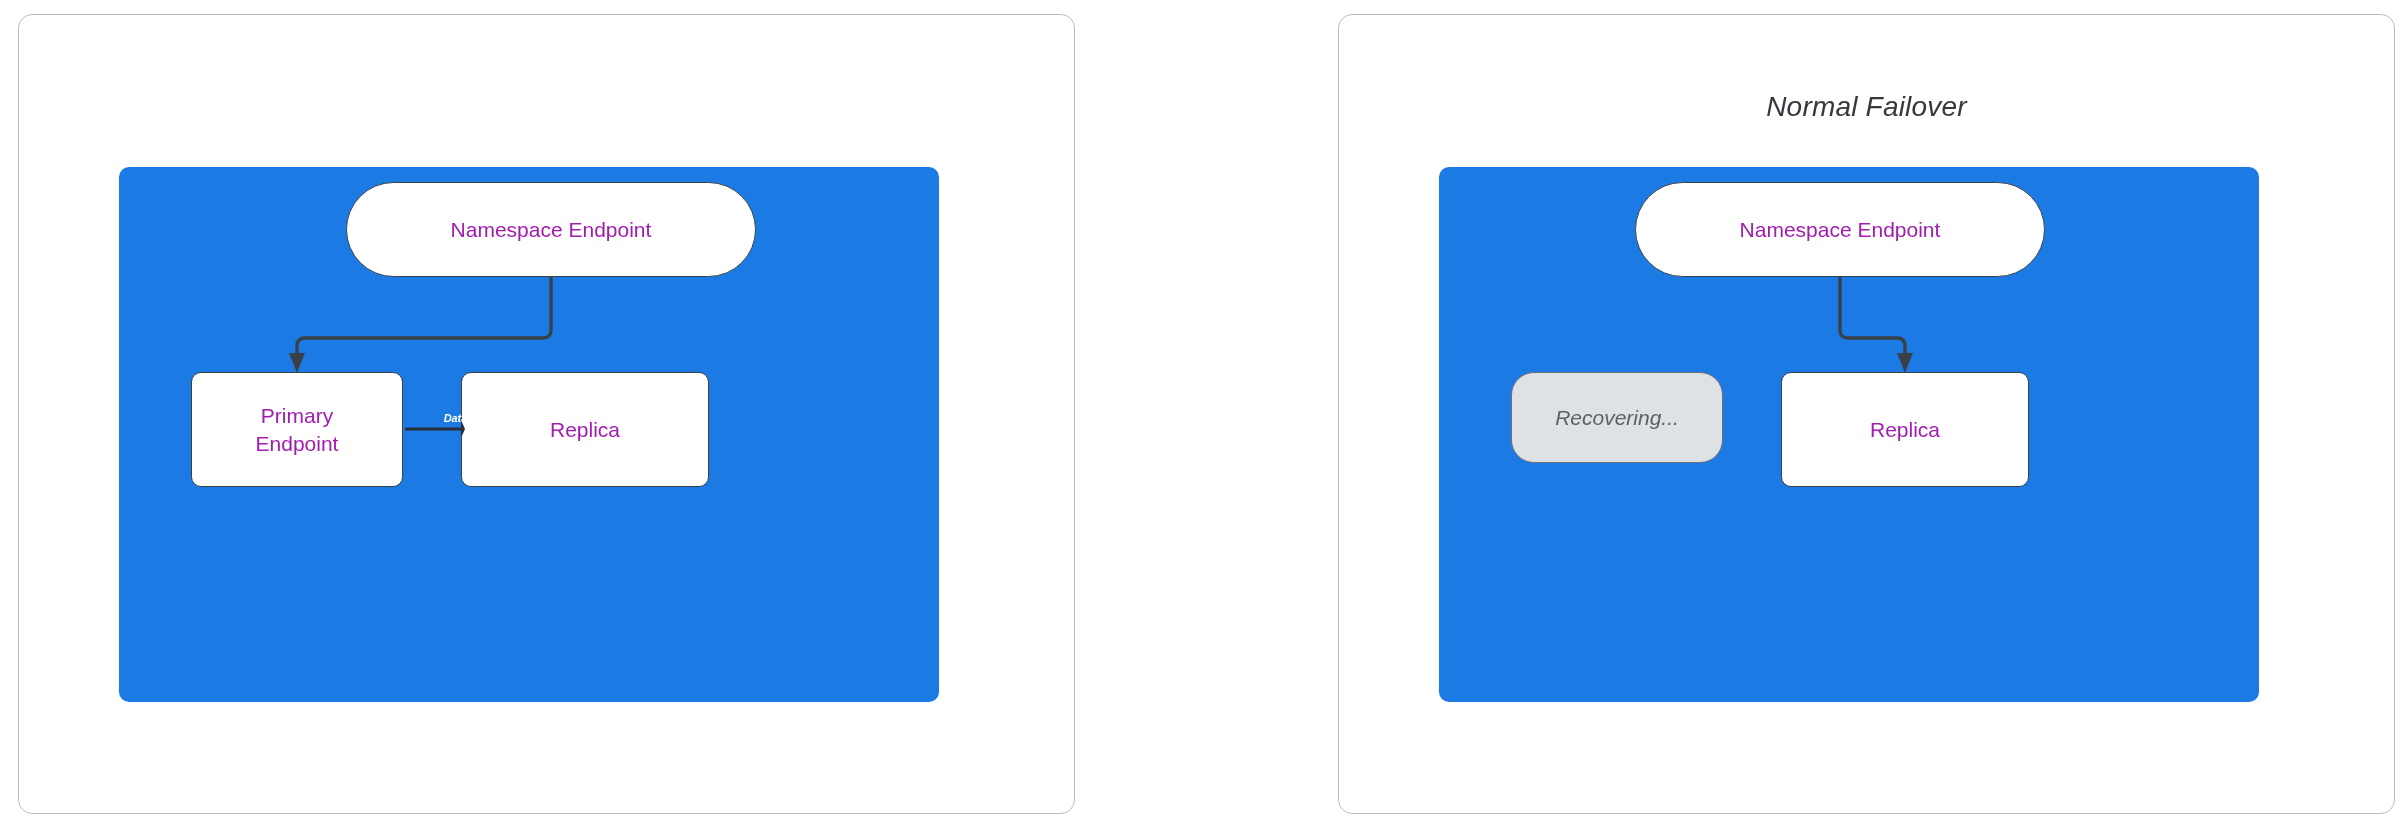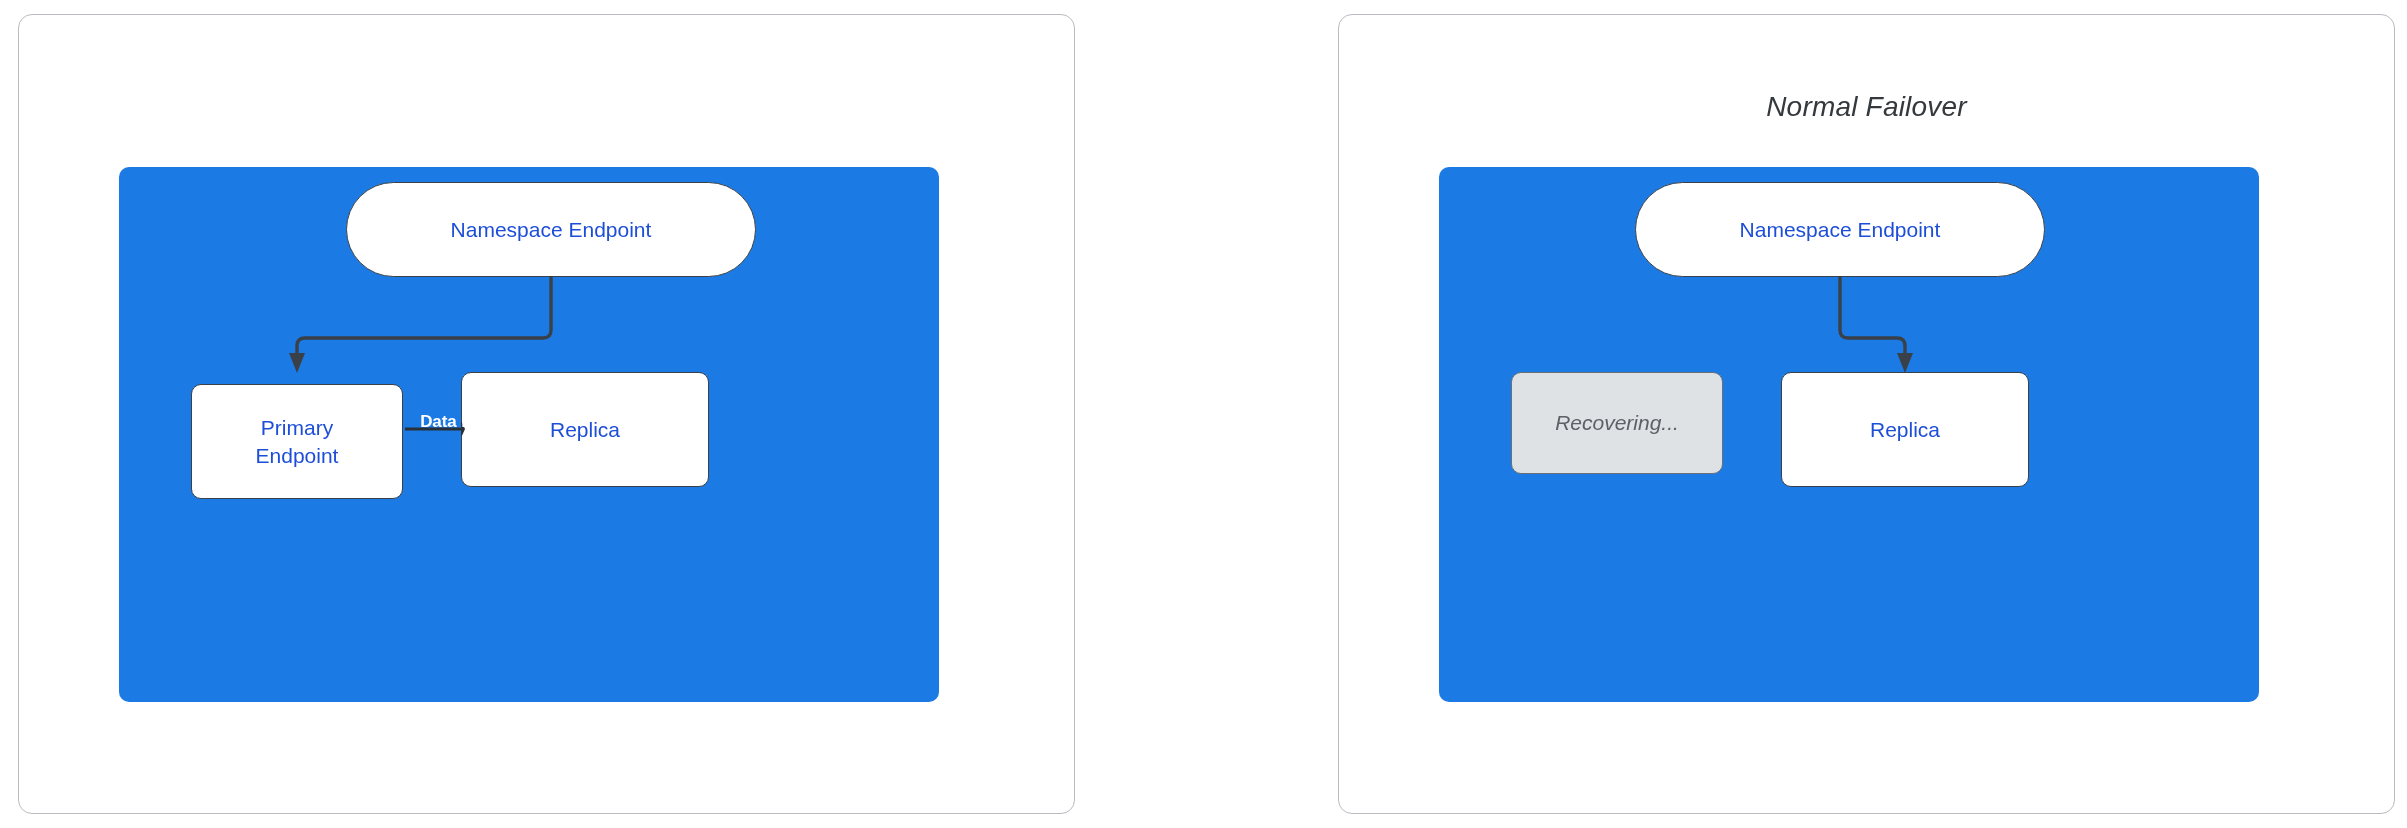--- a/index.html
+++ b/index.html
@@ -57,41 +57,41 @@
   
   .node {
     position: absolute;
     box-sizing: border-box;
     background: #ffffff;
     border: 1.8px solid #3a4047;
     display: flex;
     align-items: center;
     justify-content: center;
     text-align: center;
-    color: #1d4ed8;
+    color: #a21caf;
     font-size: 21px;
     line-height: 1.3;
   }
   .node.stadium { border-radius: 60px; }
   .node.rect    { border-radius: 10px; }
   .node.dimmed {
     background: #dfe2e5;
     border-color: #6b7076;
     color: #5b6167;
     font-style: italic;
   }
 
   
   #node-endpoint-left { left: 227px; top: 15px;  width: 410px; height: 95px; }
-  #node-primary       { left: 72px;  top: 205px; width: 212px; height: 115px; margin-top: 12px; }
+  #node-primary       { left: 72px;  top: 205px; width: 212px; height: 115px; }
   #node-replica-left  { left: 342px; top: 205px; width: 248px; height: 115px; }
 
   
   #node-endpoint-right { left: 196px; top: 15px;  width: 410px; height: 95px; }
-  #node-recovering     { left: 72px;  top: 205px; width: 212px; height: 102px; }
+  #node-recovering     { left: 72px;  top: 205px; width: 212px; height: 91px; border-radius: 23px; }
   #node-replica-right  { left: 342px; top: 205px; width: 248px; height: 115px; }
 
   
   .conn-svg {
     position: absolute;
     left: 0;
     top: 0;
     width: 100%;
     height: 100%;
     overflow: visible;
@@ -113,25 +113,26 @@
     top: 255px;
     width: 60px;
     height: 14px;
   }
   .repl-label {
     position: absolute;
     left: 287px;
     top: 245px;
     width: 160px;
     text-align: center;
-    font-size: 17px;
+    font-size: 11px;
     font-weight: bold;
     color: #ffffff;
     white-space: nowrap;
     letter-spacing: -0.1px;
+    font-style: italic;
   }
 
   
   #failover-group {
     position: absolute;
     left: 1063px;
     top: 380px;
     width: 285px;
     height: 90px;
   }

